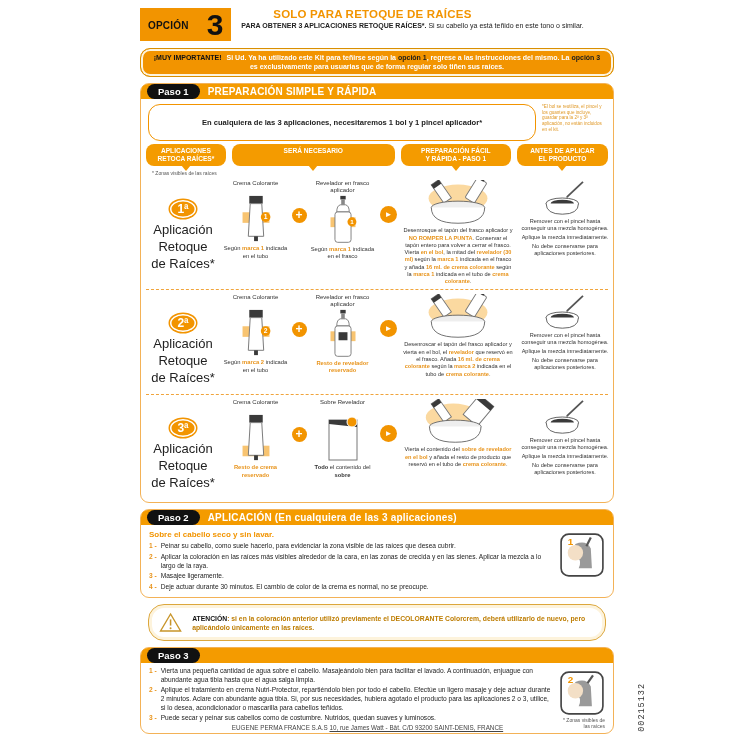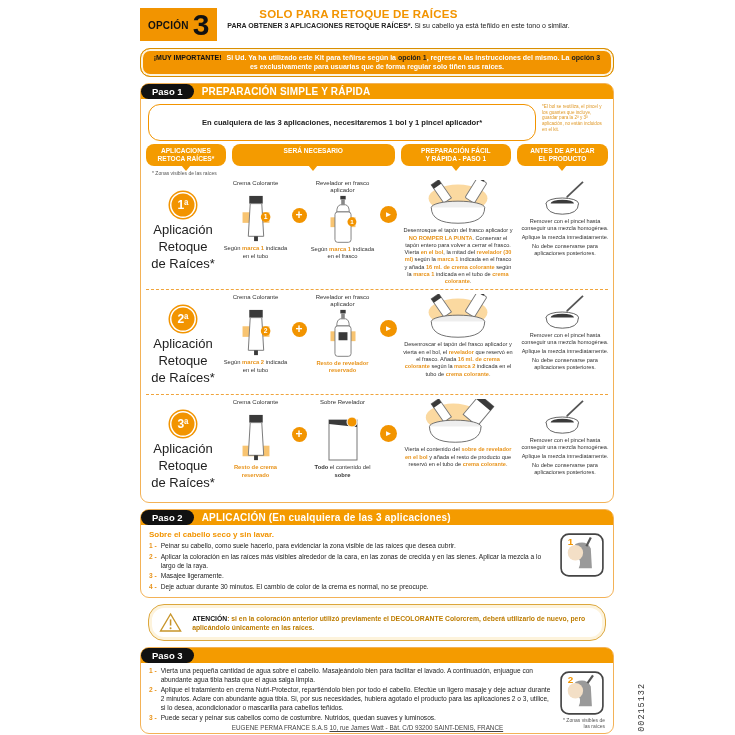--- a/index.html
+++ b/index.html
@@ -1,51 +1,51 @@
 <!DOCTYPE html>
 <html><head>
 <meta charset="utf-8">
 <style>
   html,body{margin:0;padding:0;background:#fff;}
   body{width:735px;height:735px;position:relative;font-family:"Liberation Sans","DejaVu Sans",sans-serif;color:#1d1d1b;overflow:hidden;}
   .content{position:absolute;left:140px;top:8px;width:474px;}
   
   .hdr{display:flex;align-items:flex-start;gap:10px;margin-bottom:7px;}
-  .opt-box{background:#F29400;color:#111;display:flex;align-items:center;gap:4px;padding:5px 8px 4px 8px;}
+  .opt-box{background:#F29400;color:#111;display:flex;align-items:center;gap:18px;padding:5px 8px 4px 8px;}
   .opt-lbl{font-weight:bold;font-size:10px;letter-spacing:.2px;}
   .opt-num{font-weight:bold;font-size:30px;line-height:.8;}
   .hdr-title{color:#F29400;font-weight:bold;font-size:11.5px;letter-spacing:.2px;margin-left:32px;}
   .hdr-sub{font-size:7px;margin-top:2px;color:#222;}
   .hdr-sub b{font-weight:bold;}
   
   .imp-box{background:#F29400;border:1px solid #d98f00;box-shadow:inset 0 0 0 2px #fdf4e0;border-radius:10px;padding:4px 12px;text-align:center;font-size:7px;line-height:1.35;margin-bottom:6px;}
   .imp-lbl{color:#111;font-weight:bold;margin-right:3px;}
   .imp-txt{color:#fff;font-weight:bold;}
   .imp-txt .sg-k{color:#1d1d1b;}
   
   .sec{border:1px solid #f3b257;border-radius:9px;margin-bottom:6px;background:#fff;}
-  .band{background:#F49B00;border-radius:7px 7px 0 0;height:15px;display:flex;align-items:center;padding-left:0;position:relative;}
+  .band{background:#F49B00;border-radius:7px 7px 0 0;height:15px;display:flex;align-items:center;padding-left:6px;position:relative;}
   .pill{background:#111;color:#fff;font-weight:bold;font-size:9.5px;padding:2px 11px;border-radius:10px;margin-right:8px;position:relative;top:0;white-space:nowrap;}
   .band-title{color:#fff;font-weight:bold;font-size:10px;letter-spacing:.2px;white-space:nowrap;}
   .sec-body{padding:4px 5px 3px 5px;}
   
   .pill-note-row{display:flex;align-items:flex-start;gap:6px;margin:1px 2px 3px 2px;}
   .pill-note{flex:1;border:1.5px solid #F29400;border-radius:12px;padding:13px 10px;font-weight:bold;font-size:7.6px;color:#222;text-align:center;}
   .side-note{width:64px;font-size:4.6px;color:#e09a2a;line-height:1.25;}
   
   .colheads{display:flex;gap:6px;margin:2px 0 2px 0;}
   .colhead{background:#F49B00;color:#fff;font-weight:bold;font-size:6.6px;text-align:center;border-radius:8px;padding:3px 2px;position:relative;white-space:pre-line;line-height:1.25;}
   .colhead:after{content:"";position:absolute;left:50%;bottom:-5px;margin-left:-5px;border-left:5px solid transparent;border-right:5px solid transparent;border-top:6px solid #F49B00;}
   .ch1{width:80px;} .ch2{width:168px;} .ch3{width:112px;} .ch4{width:92px;}
   .col1note{font-size:5px;color:#555;margin:4px 0 0 6px;}
   
   .prow{display:grid;grid-template-columns:70px 162px 20px 116px 98px;align-items:start;padding:4px 0 4px 2px;min-height:96px;}
   .prow + .prow{border-top:1px dashed #f0a43c;}
   .c1{text-align:center;padding-top:12px;}
-  .abadge{width:26px;height:26px;border-radius:50%;background:#F29400;box-shadow:inset 0 0 0 1.5px #fff,0 0 0 1.5px #F29400;color:#fff;font-weight:bold;font-size:12px;display:flex;align-items:center;justify-content:center;margin:0 auto 4px auto;}
+  .abadge{width:26px;height:18px;border-radius:50%;background:#F29400;box-shadow:inset 0 0 0 1.5px #fff,0 0 0 1.5px #F29400;color:#fff;font-weight:bold;font-size:12px;display:flex;align-items:center;justify-content:center;margin:8px auto 4px auto;}
   .albl{font-weight:normal;font-size:13px;line-height:1.3;white-space:pre-line;color:#222;}
   .c2{display:flex;align-items:flex-start;justify-content:center;gap:4px;}
   .item{width:64px;text-align:center;}
   .ititle{font-size:6px;color:#333;margin-bottom:1px;min-height:13px;line-height:1.1;}
   .icap{font-size:5.8px;line-height:1.25;margin-top:1px;color:#333;}
   .icap.orange, .orange{color:#E8941C;}
   .plus{width:15px;height:15px;border-radius:50%;background:#F29400;color:#fff;font-weight:bold;font-size:12px;line-height:14px;text-align:center;margin-top:28px;}
   .carr{padding-top:26px;}
   .play{width:17px;height:17px;border-radius:50%;background:#F29400;color:#fff;font-size:8px;line-height:17px;text-align:center;}
   .c3{text-align:center;padding:0 3px;}

